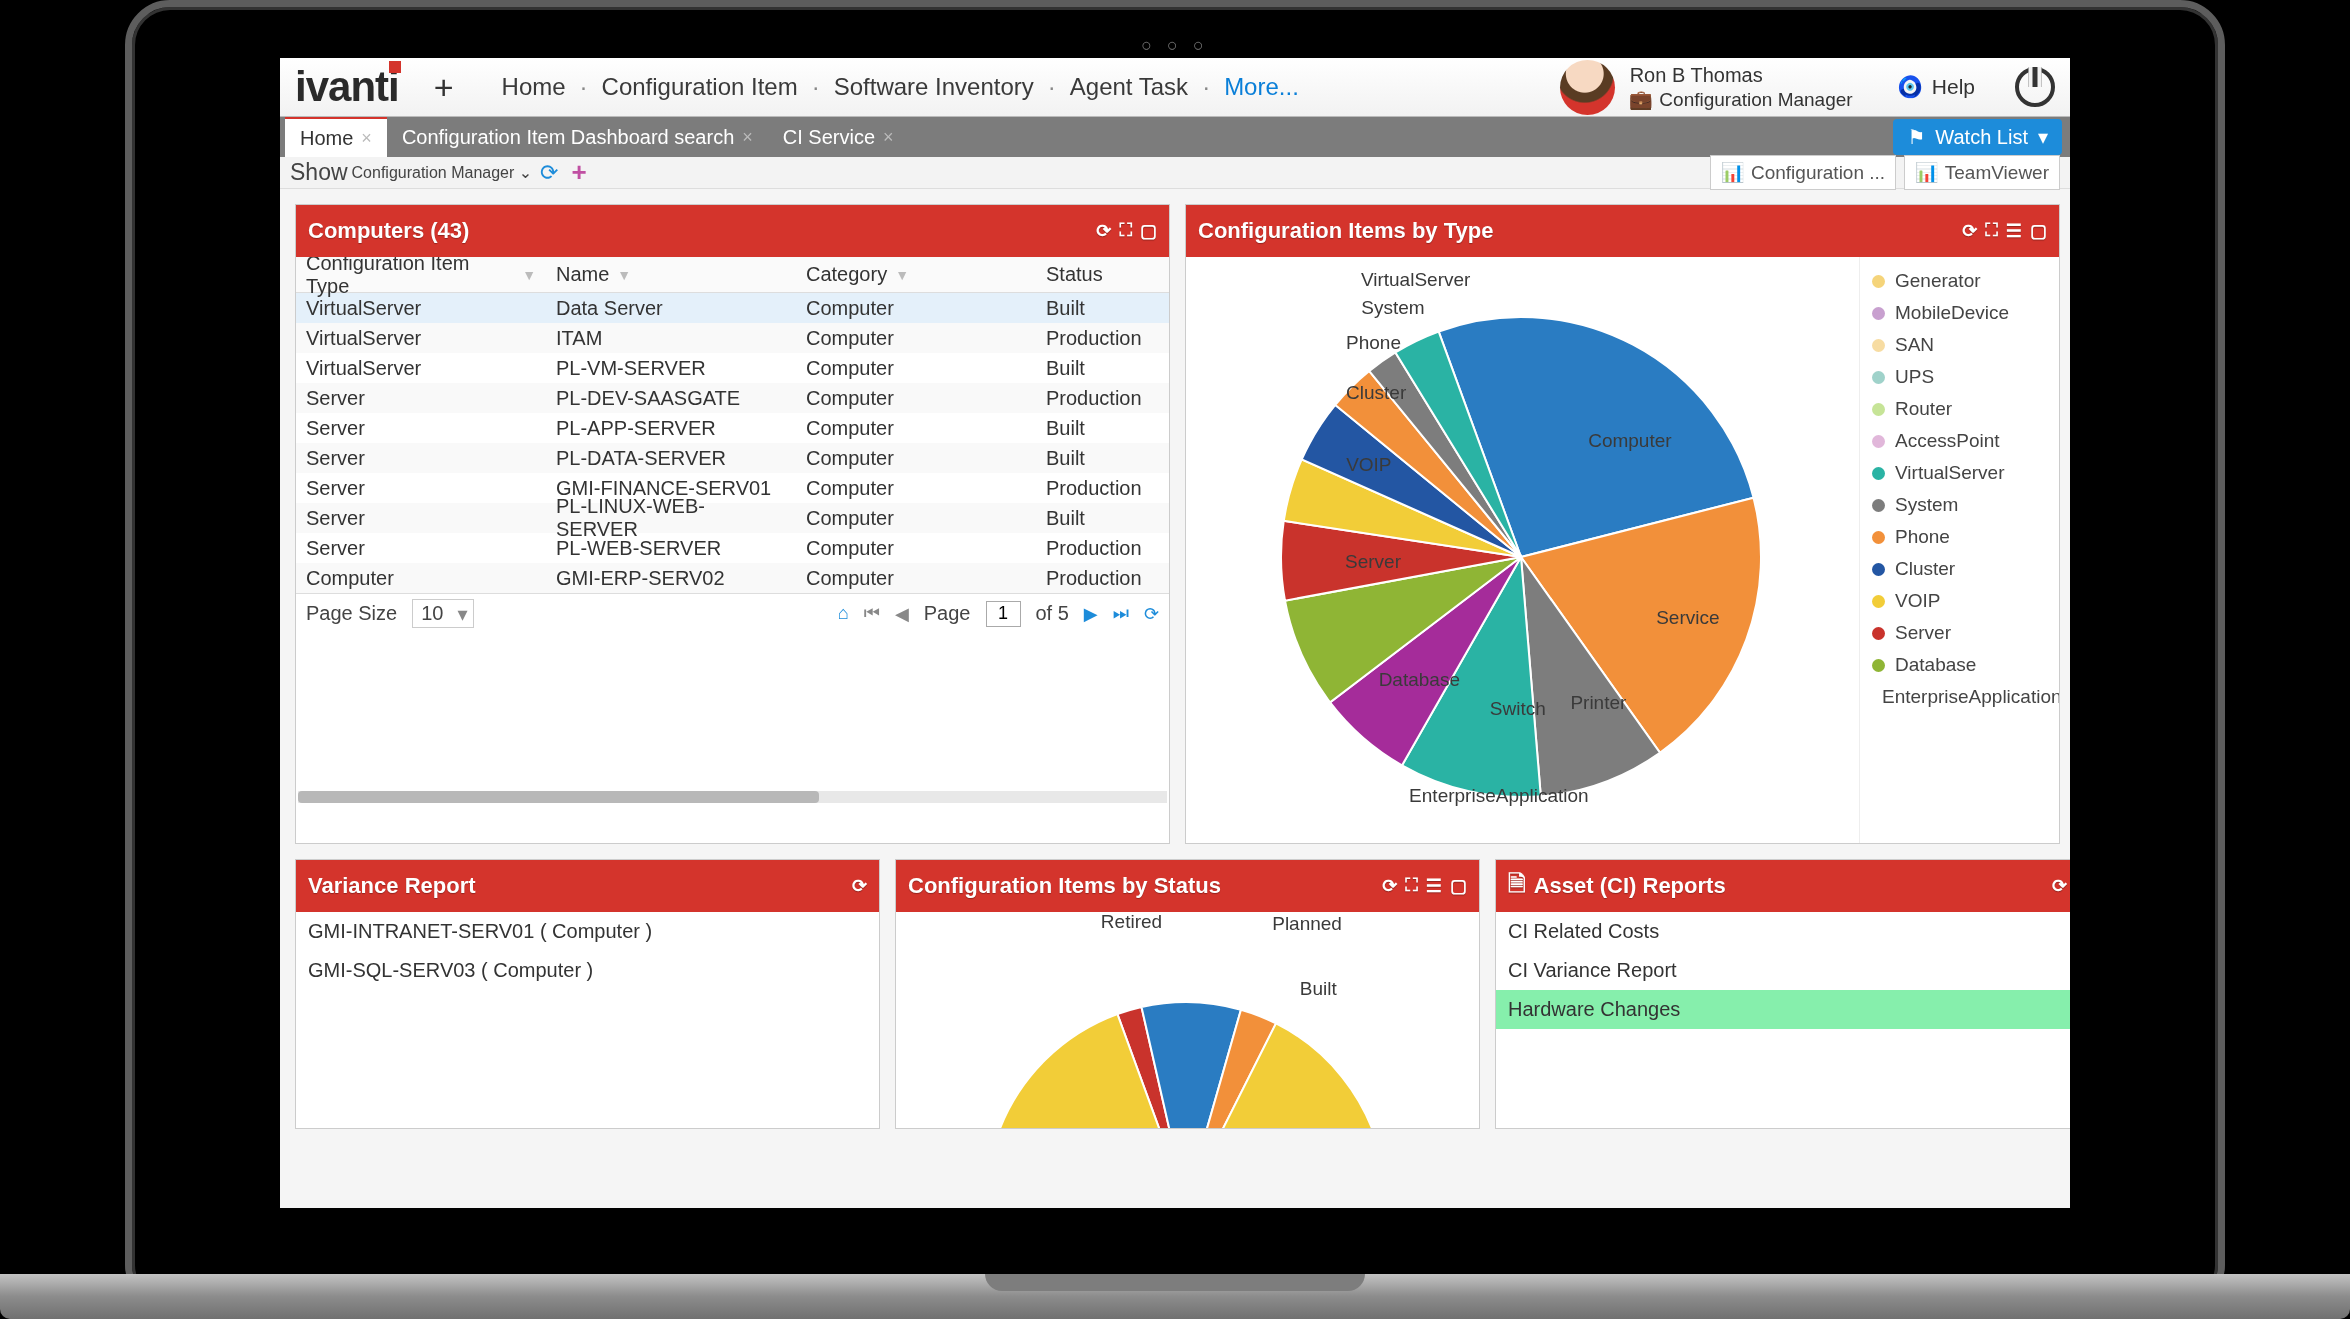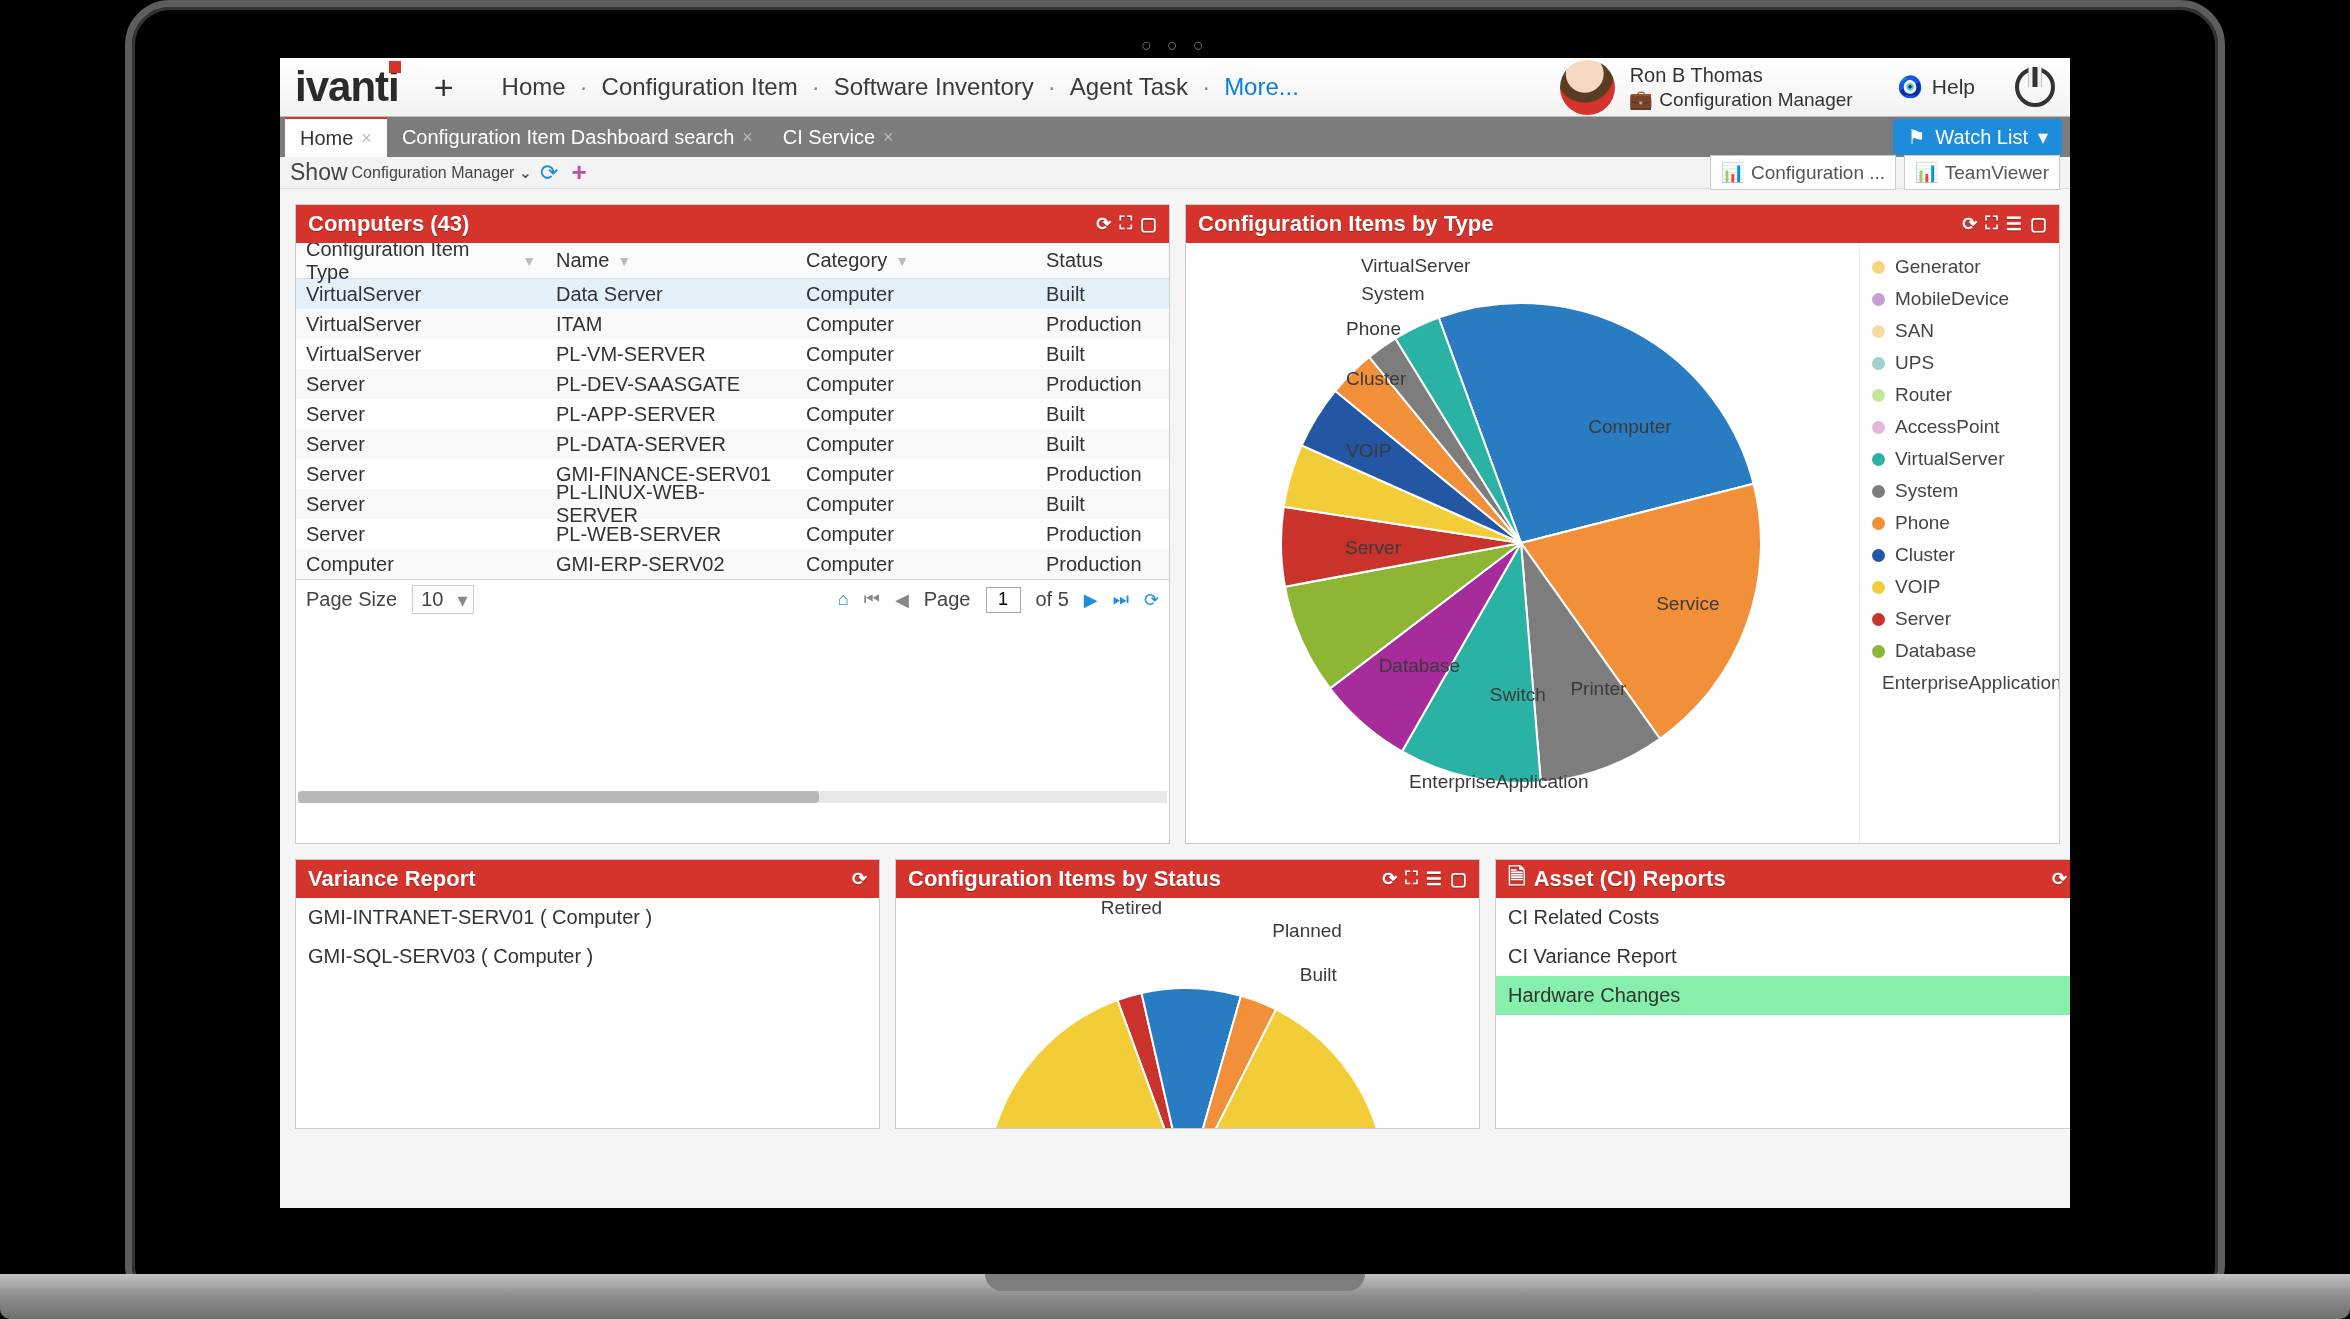--- a/index.html
+++ b/index.html
@@ -38,21 +38,21 @@
 .show-lbl{font-size:23px;color:#444;}
 .show-sel{font-size:16px;color:#444;}
 .icon-btn{width:26px;height:26px;display:inline-flex;align-items:center;justify-content:center;cursor:pointer;font-size:22px;}
 .refresh{color:#1d8cda;}
 .addplus{color:#c04fa2;font-size:26px;font-weight:700;}
 .right-tools{margin-left:auto;display:flex;gap:8px;}
 .tool-btn{background:#fff;border:1px solid #ccc;padding:5px 10px;font-size:19px;color:#555;display:flex;align-items:center;gap:6px;cursor:pointer;}
 
 .content{padding:15px;display:grid;grid-template-columns:875px 875px;grid-template-rows:640px auto;gap:15px;height:calc(100% - 162px);overflow:auto;}
 .panel{background:#fff;border:1px solid #ccc;display:flex;flex-direction:column;}
-.panel-hd{background:#d4342c;color:#fff;height:38px;display:flex;align-items:center;padding:0 12px;font-size:22px;font-weight:700;text-shadow:0 1px 1px rgba(0,0,0,.3);}
+.panel-hd{background:#d4342c;color:#fff;height:52px;display:flex;align-items:center;padding:0 12px;font-size:22px;font-weight:700;text-shadow:0 1px 1px rgba(0,0,0,.3);}
 .panel-hd-icons{margin-left:auto;display:flex;gap:8px;font-size:18px;}
 .panel-hd-icons span{cursor:pointer;}
 .panel-body{flex:1;overflow:hidden;position:relative;}
 
 .tbl-head{display:flex;background:#fafafa;border-bottom:1px solid #ddd;height:36px;align-items:center;font-size:20px;color:#333;}
 .col{padding:0 10px;display:flex;align-items:center;gap:8px;}
 .c1{width:250px;}.c2{width:250px;}.c3{width:240px;}.c4{width:130px;}
 .filter-tri{color:#bbb;font-size:14px;}
 .row{display:flex;height:30px;align-items:center;font-size:20px;color:#333;}
 .row:nth-child(odd){background:#fff;}
@@ -394,21 +394,21 @@
           </div>
           <div class="panel-body" style="position:relative;">
             <svg id="pie2" width="585" height="400" style="position:absolute;top:40px;left:0;">
                 <path d="M 290 250 L 221.42043850890974 62.12545743052422 A 200 200 0 0 1 245.50813275963603 55.01160611599002 Z" fill="#c9332c" stroke="#fff" stroke-width="2"></path>
                 <path d="M 290 250 L 245.50813275963603 55.01160611599002 A 200 200 0 0 1 344.94785469045854 57.69624739772692 Z" fill="#2a7cc2" stroke="#fff" stroke-width="2"></path>
                 <path d="M 290 250 L 344.94785469045854 57.69624739772692 A 200 200 0 0 1 380.00870707971194 71.39867679706677 Z" fill="#f2903a" stroke="#fff" stroke-width="2"></path>
                 <path d="M 290 250 L 380.00870707971194 71.39867679706677 A 200 200 0 1 1 221.42043850890977 62.12545743052419 Z" fill="#f2cd38" stroke="#fff" stroke-width="2"></path>
               </svg>
             <div id="pie2-labels">
                 <div class="pie-label" style="left: 204.855px; top: -0.581456px;">Retired</div>
-                <div class="pie-label" style="left: 376.207px; top: 22px;">Planned</div>
+                <div class="pie-label" style="left: 376.207px; top: 1px;">Planned</div>
                 <div class="pie-label" style="left: 403.722px; top: 65.7789px;">Built</div>
               </div>
           </div>
         </div>
 
         <div class="panel sm">
           <div class="panel-hd">
             <span style="margin-right:8px;">🗎</span>
             <span>Asset (CI) Reports</span>
             <div class="panel-hd-icons">

